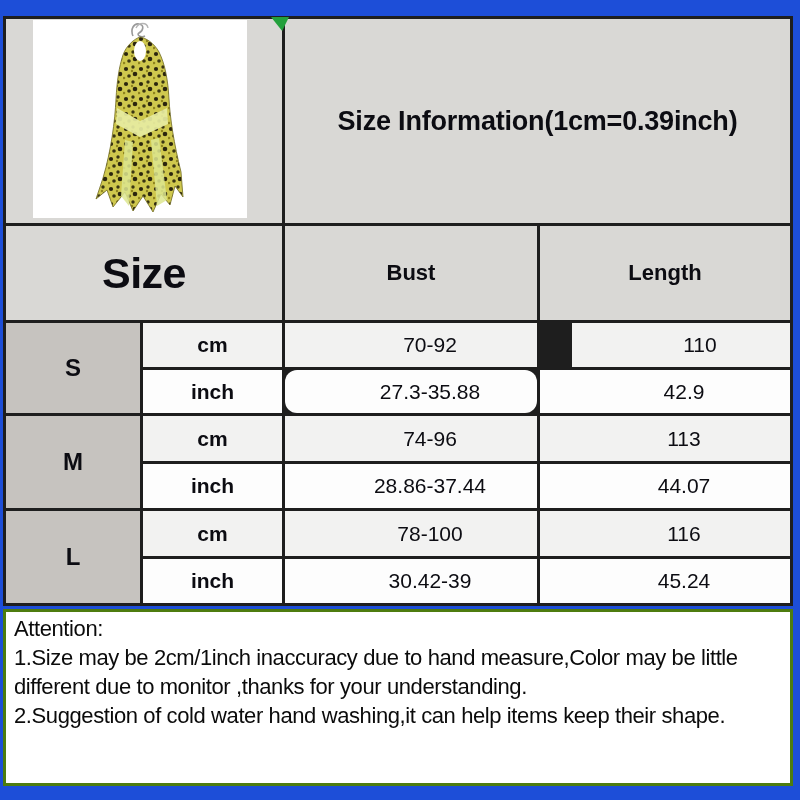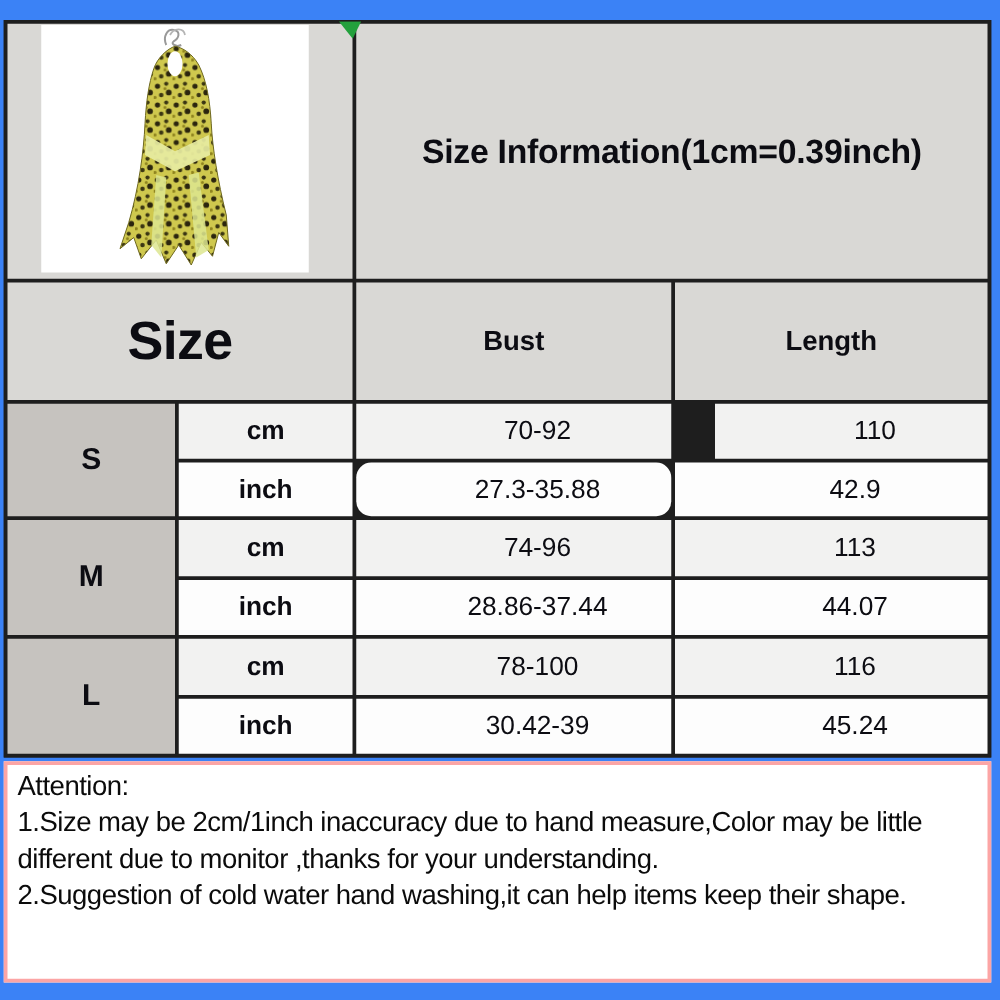--- a/index.html
+++ b/index.html
@@ -1,17 +1,17 @@
 <!DOCTYPE html>
 <html><head>
 <meta charset="utf-8">
 <style>
   html,body{margin:0;padding:0;background:#ffffff;}
   .screen{
-    position:relative;width:800px;height:800px;background:#3b82f6;
+    position:relative;width:800px;height:800px;background:#1d4ed8;
     font-family:"Liberation Sans", sans-serif;color:#0c0c12;overflow:hidden;
   }
   
   .size-table{
     position:absolute;left:3px;top:16px;
     display:grid;
     grid-template-columns:134px 139px 252px 250px;
     grid-template-rows:204px 94px 44px 43px 45px 44px 45px 44px;
     gap:3px;background:#1e1e1e;border:3px solid #1e1e1e;
   }
@@ -28,21 +28,21 @@
   
   .img-cell{position:relative;}
   .photo{position:absolute;left:27px;top:1px;width:214px;height:198px;background:#ffffff;}
   .corner-badge{
     position:absolute;left:271px;top:17px;width:18px;height:14px;
     background:#23a03c;clip-path:polygon(0 0,100% 0,62% 100%);z-index:5;
   }
   
   .attention{
     position:absolute;left:3px;top:609px;width:768px;height:167px;
-    background:#ffffff;border:3px solid #fca5a5;padding:2px 8px;
+    background:#ffffff;border:3px solid #4d7c0f;padding:2px 8px;
   }
   .attention .line{
     font-size:22px;line-height:29px;letter-spacing:-0.4px;white-space:nowrap;color:#0b0b0b;
   }
 </style>
 </head>
 <body>
 
 <div class="screen">
 

